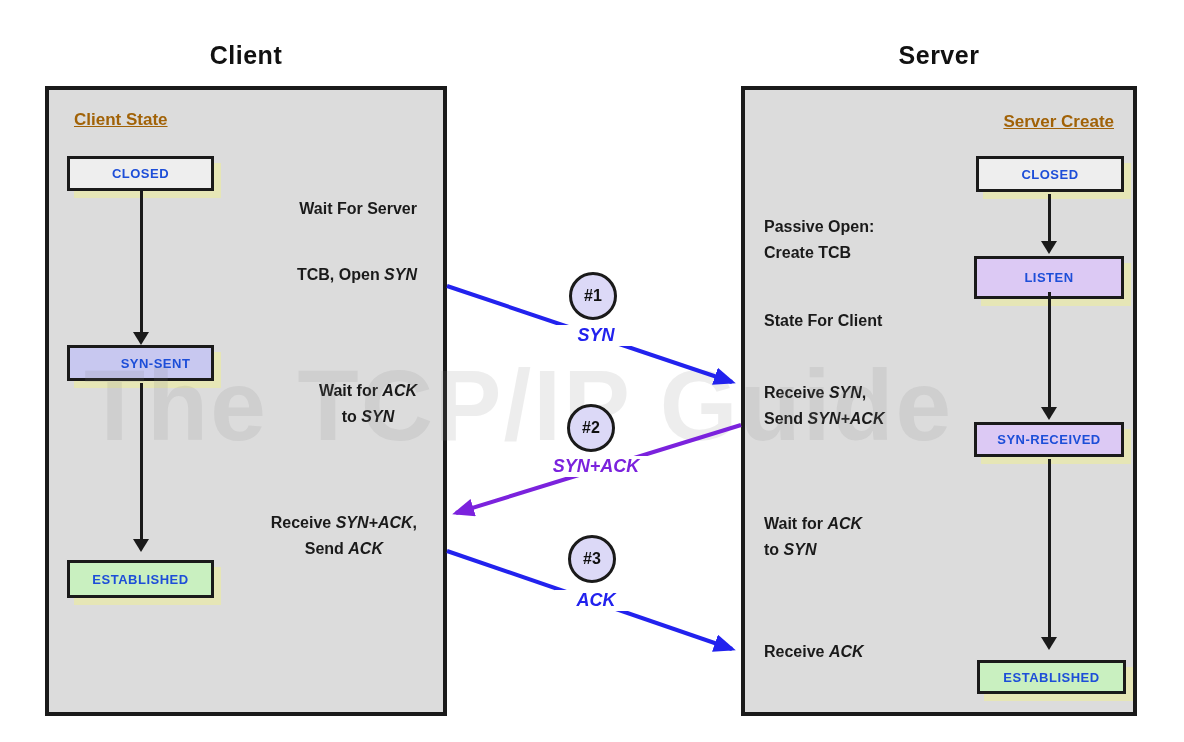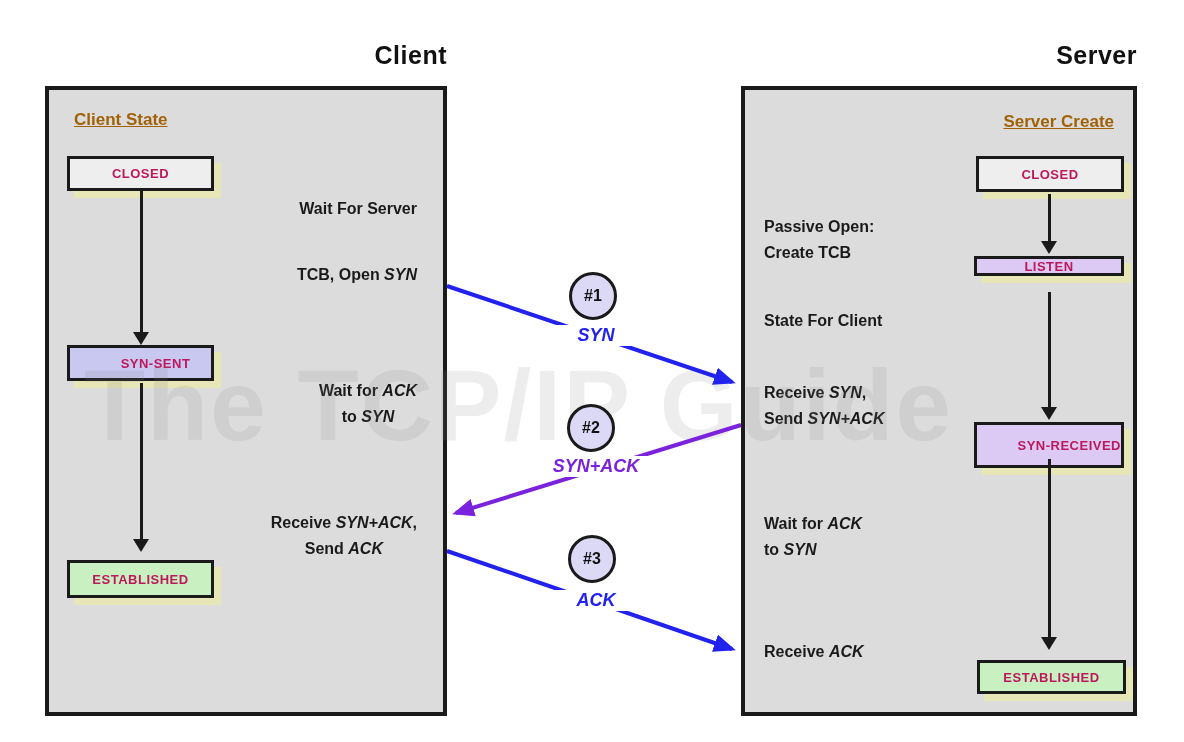--- a/index.html
+++ b/index.html
@@ -1,42 +1,42 @@
 <!DOCTYPE html>
 <html><head>
 <meta charset="utf-8">
 <style>
   html,body{margin:0;padding:0;background:#ffffff;}
   #canvas{
     position:relative;width:1184px;height:742px;background:#ffffff;overflow:hidden;
     font-family:"Liberation Sans",sans-serif;color:#1a1a1a;
   }
   .host-title{
-    position:absolute;top:41px;font-size:25px;font-weight:bold;text-align:right;color:#111;
+    position:absolute;top:41px;font-size:25px;font-weight:bold;text-align:center;color:#111;
     letter-spacing:0.5px;z-index:3;
   }
   .watermark{
     position:absolute;left:84px;top:348px;width:1060px;z-index:1;
     font-size:100px;font-weight:bold;letter-spacing:2px;white-space:nowrap;
     color:rgba(130,130,130,0.14);pointer-events:none;
   }
   .panel{
     position:absolute;top:86px;height:630px;background:#dcdcdc;
     border:4px solid #1a1a1a;box-sizing:border-box;z-index:0;
   }
   #client-panel{left:45px;width:402px;}
   #server-panel{left:741px;width:396px;}
   .panel > *{position:absolute;z-index:2;}
   .state-header{
     font-size:17px;font-weight:bold;text-decoration:underline;color:#a16207;
     white-space:nowrap;
   }
   .state-box{
     border:3px solid #1a1a1a;box-sizing:border-box;text-align:center;
-    font-size:13px;font-weight:bold;color:#be185d;letter-spacing:0.5px;
+    font-size:13px;font-weight:bold;color:#1d4ed8;letter-spacing:0.5px;
     box-shadow:7px 7px 0 #e6e6b6;display:flex;align-items:center;justify-content:center;
   }
   .fill-closed{background:#eeeeee;}
   .fill-synsent{background:#c8c8f0;}
   .fill-listen{background:#dcc9f4;}
   .fill-synrecv{background:#dcc9f4;}
   .fill-estab{background:#c9f0c0;margin-top:8px;}
   .note{
     font-size:16px;font-weight:bold;line-height:26px;color:#1a1a1a;white-space:nowrap;
   }
@@ -111,27 +111,27 @@
 
   <div class="panel" id="server-panel">
     <div class="state-header" style="right:19px;top:22px;">Server Create</div>
 
     <div class="state-box fill-closed" style="left:231px;top:66px;width:148px;height:36px;">
       <span>CLOSED</span>
     </div>
 
     <div class="varrow" style="left:296px;top:104px;height:60px;"></div>
 
-    <div class="state-box fill-listen" style="left:229px;top:166px;width:150px;height:20px;">
+    <div class="state-box fill-listen" style="left:229px;top:166px;width:150px;height:43px;">
       <span>LISTEN</span>
     </div>
 
     <div class="varrow" style="left:296px;top:202px;height:128px;"></div>
 
-    <div class="state-box fill-synrecv" style="left:229px;top:332px;width:150px;height:46px;justify-content:flex-end;">
+    <div class="state-box fill-synrecv" style="left:229px;top:332px;width:150px;height:35px;">
       <span>SYN-RECEIVED</span>
     </div>
 
     <div class="varrow" style="left:296px;top:369px;height:191px;"></div>
 
     <div class="state-box fill-estab" style="left:232px;top:562px;width:149px;height:34px;">
       <span>ESTABLISHED</span>
     </div>
 
     <div class="note" style="left:19px;top:124px;">

